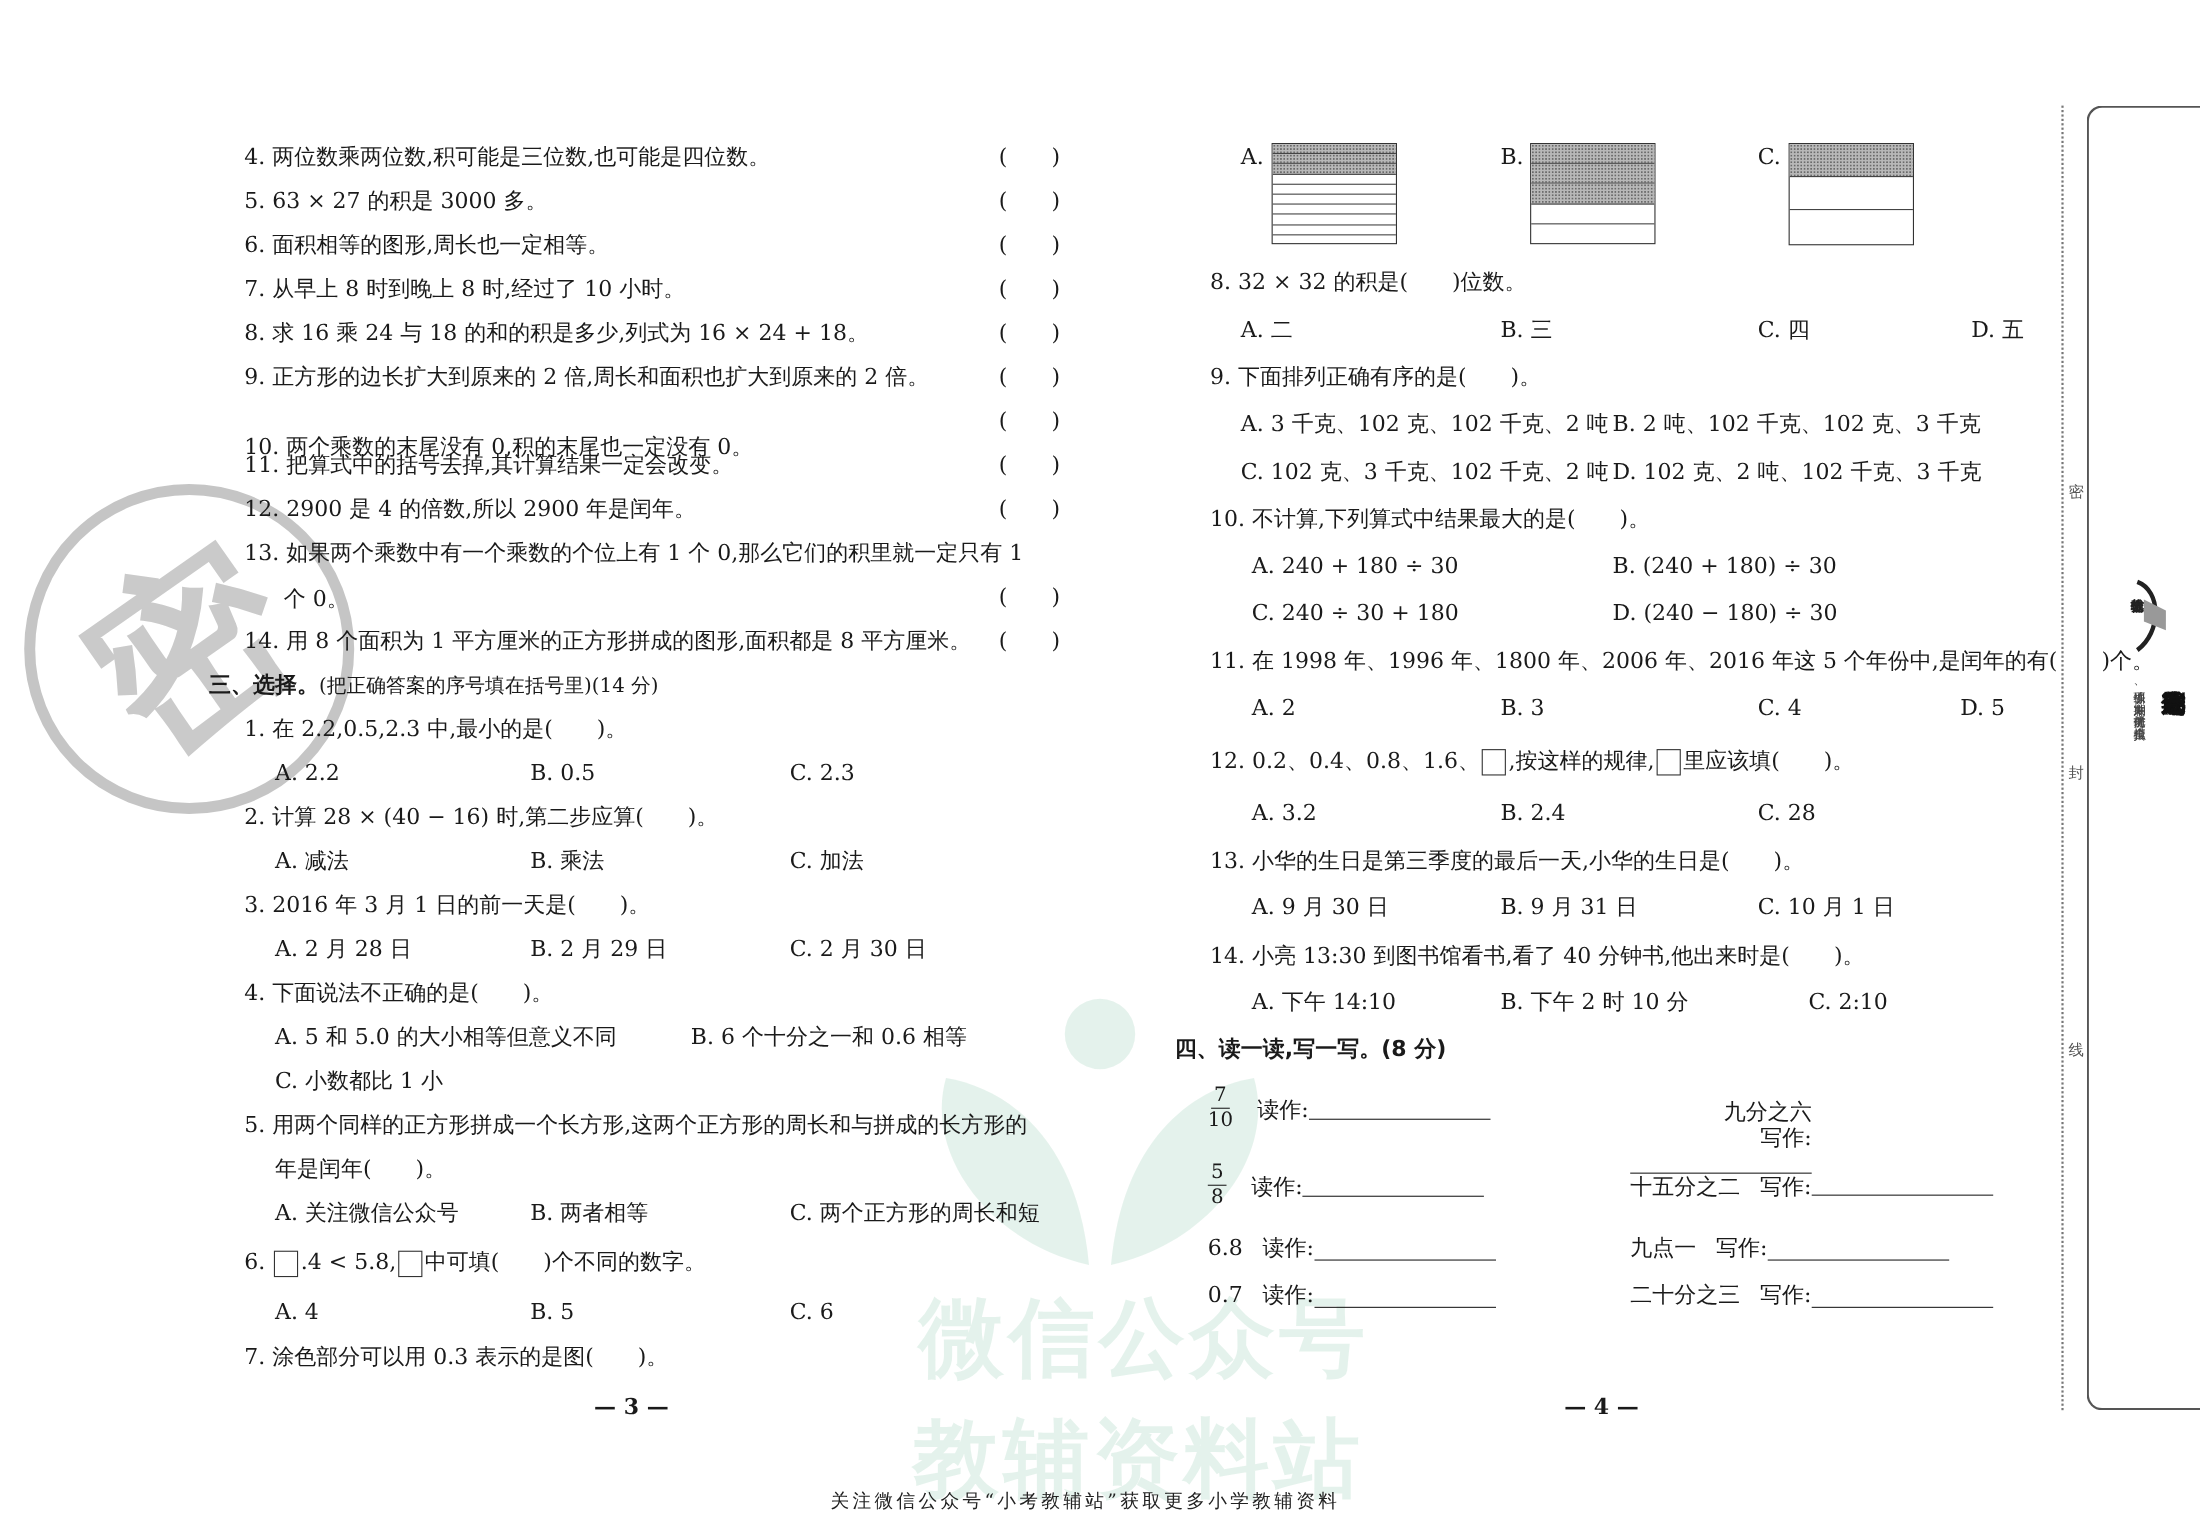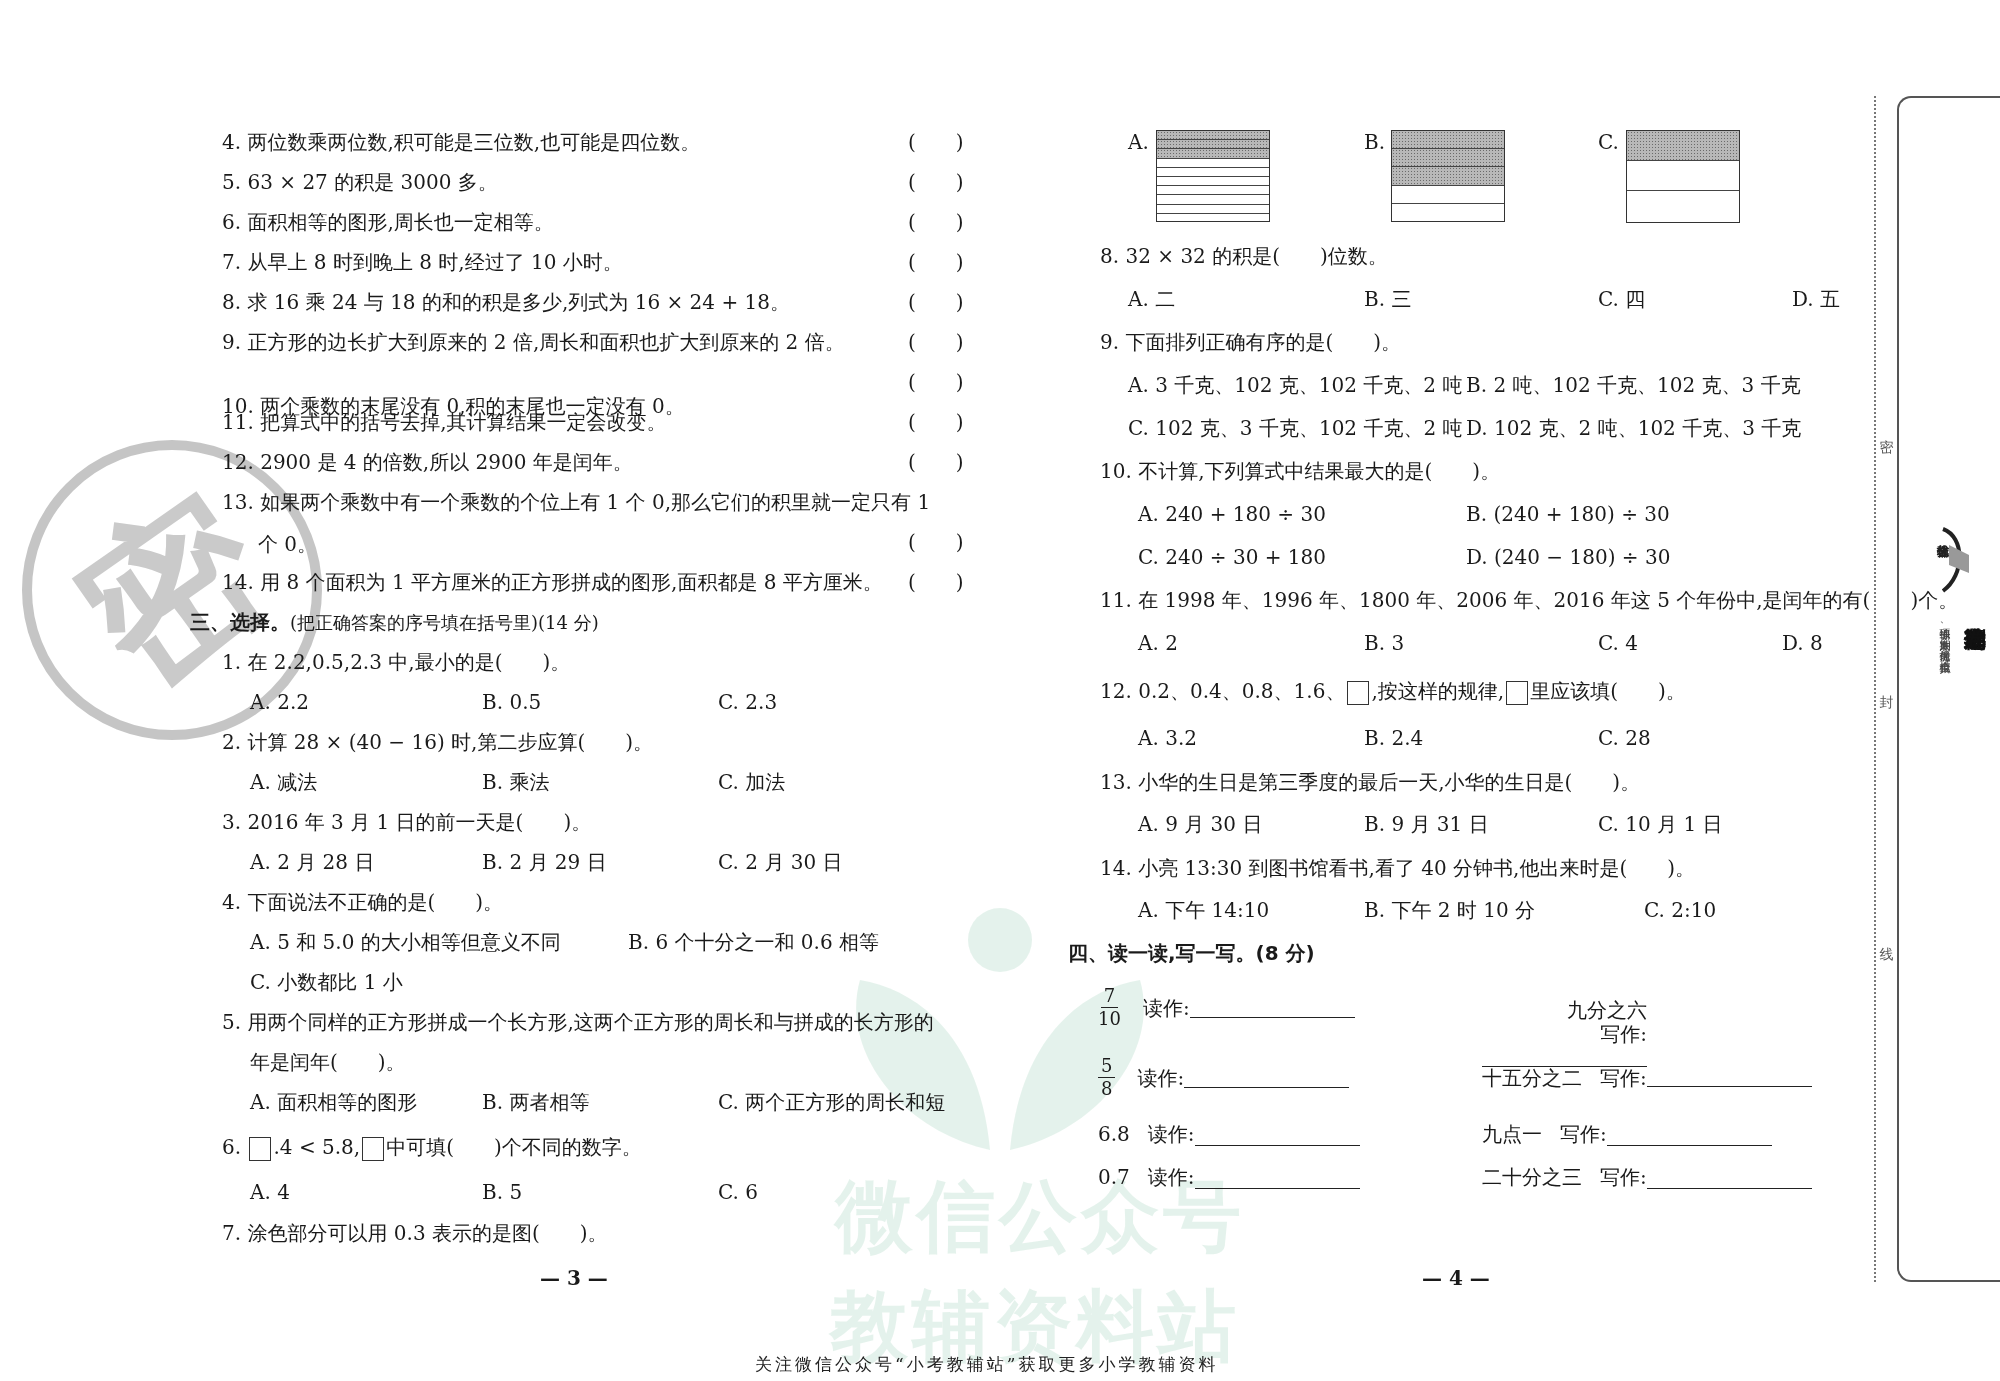--- a/index.html
+++ b/index.html
@@ -106,21 +106,21 @@
   <div class="abs t" style="left:482px; top:850px;">B. 2 月 29 日</div>
   <div class="abs t" style="left:718px; top:850px;">C. 2 月 30 日</div>
 
   <div class="abs t" style="left:222px; top:890px;"><span>4.</span> <span>下面说法不正确的是(　　)。</span></div>
   <div class="abs t" style="left:250px; top:930px;">A. 5 和 5.0 的大小相等但意义不同</div>
   <div class="abs t" style="left:628px; top:930px;">B. 6 个十分之一和 0.6 相等</div>
   <div class="abs t" style="left:250px; top:970px;">C. 小数都比 1 小</div>
 
   <div class="abs t" style="left:222px; top:1010px;"><span>5.</span> <span>用两个同样的正方形拼成一个长方形,这两个正方形的周长和与拼成的长方形的</span></div>
   <div class="abs t" style="left:250px; top:1050px;">年是闰年(　　)。</div>
-  <div class="abs t" style="left:250px; top:1090px;">A. 面积相等的图形</div>
+  <div class="abs t" style="left:250px; top:1090px;">A. 关注微信公众号</div>
   <div class="abs t" style="left:482px; top:1090px;">B. 两者相等</div>
   <div class="abs t" style="left:718px; top:1090px;">C. 两个正方形的周长和短</div>
 
   <div class="abs t" style="left:222px; top:1135px;">
     <span>6.</span>
     <span class="box"></span><span>.4 &lt; 5.8,</span><span class="box"></span><span>中可填(　　)个不同的数字。</span>
   </div>
   <div class="abs t" style="left:250px; top:1180px;">A. 4</div>
   <div class="abs t" style="left:482px; top:1180px;">B. 5</div>
   <div class="abs t" style="left:718px; top:1180px;">C. 6</div>
@@ -177,21 +177,21 @@
   <div class="abs t" style="left:1100px; top:459px;"><span>10.</span> <span>不计算,下列算式中结果最大的是(　　)。</span></div>
   <div class="abs t" style="left:1138px; top:502px;">A. 240 + 180 ÷ 30</div>
   <div class="abs t" style="left:1466px; top:502px;">B. (240 + 180) ÷ 30</div>
   <div class="abs t" style="left:1138px; top:545px;">C. 240 ÷ 30 + 180</div>
   <div class="abs t" style="left:1466px; top:545px;">D. (240 − 180) ÷ 30</div>
 
   <div class="abs t" style="left:1100px; top:588px;"><span>11.</span> <span>在 1998 年、1996 年、1800 年、2006 年、2016 年这 5 个年份中,是闰年的有(　　)个。</span></div>
   <div class="abs t" style="left:1138px; top:631px;">A. 2</div>
   <div class="abs t" style="left:1364px; top:631px;">B. 3</div>
   <div class="abs t" style="left:1598px; top:631px;">C. 4</div>
-  <div class="abs t" style="left:1782px; top:631px;">D. 8</div>
+  <div class="abs t" style="left:1782px; top:631px;">D. 5</div>
 
   <div class="abs t" style="left:1100px; top:679px;">
     <span>12.</span> <span>0.2、0.4、0.8、1.6、</span><span class="box"></span><span>,按这样的规律,</span><span class="box"></span><span>里应该填(　　)。</span>
   </div>
   <div class="abs t" style="left:1138px; top:726px;">A. 3.2</div>
   <div class="abs t" style="left:1364px; top:726px;">B. 2.4</div>
   <div class="abs t" style="left:1598px; top:726px;">C. 28</div>
 
   <div class="abs t" style="left:1100px; top:770px;"><span>13.</span> <span>小华的生日是第三季度的最后一天,小华的生日是(　　)。</span></div>
   <div class="abs t" style="left:1138px; top:812px;">A. 9 月 30 日</div>

